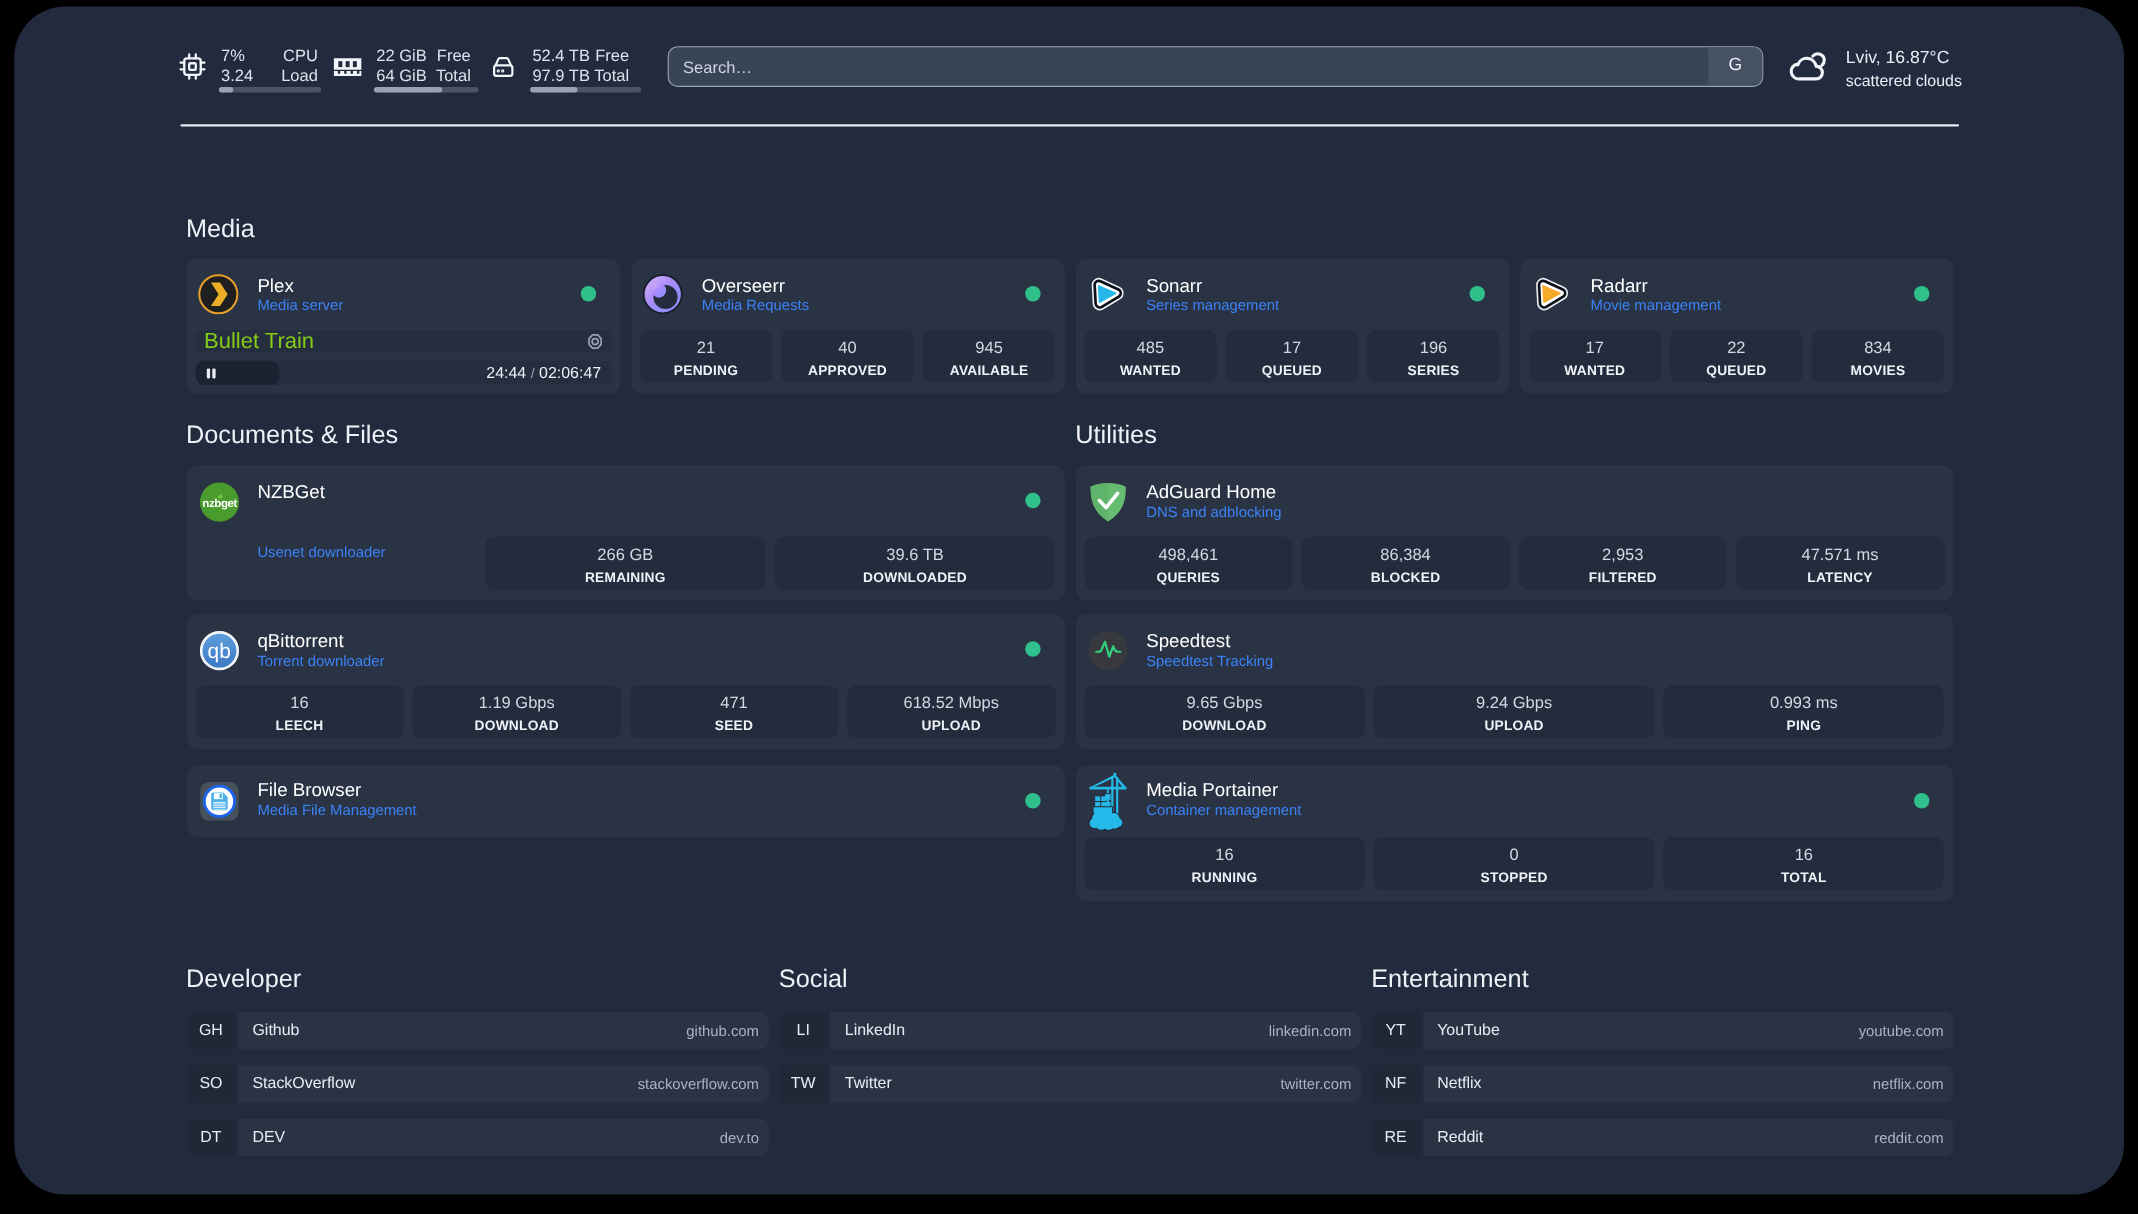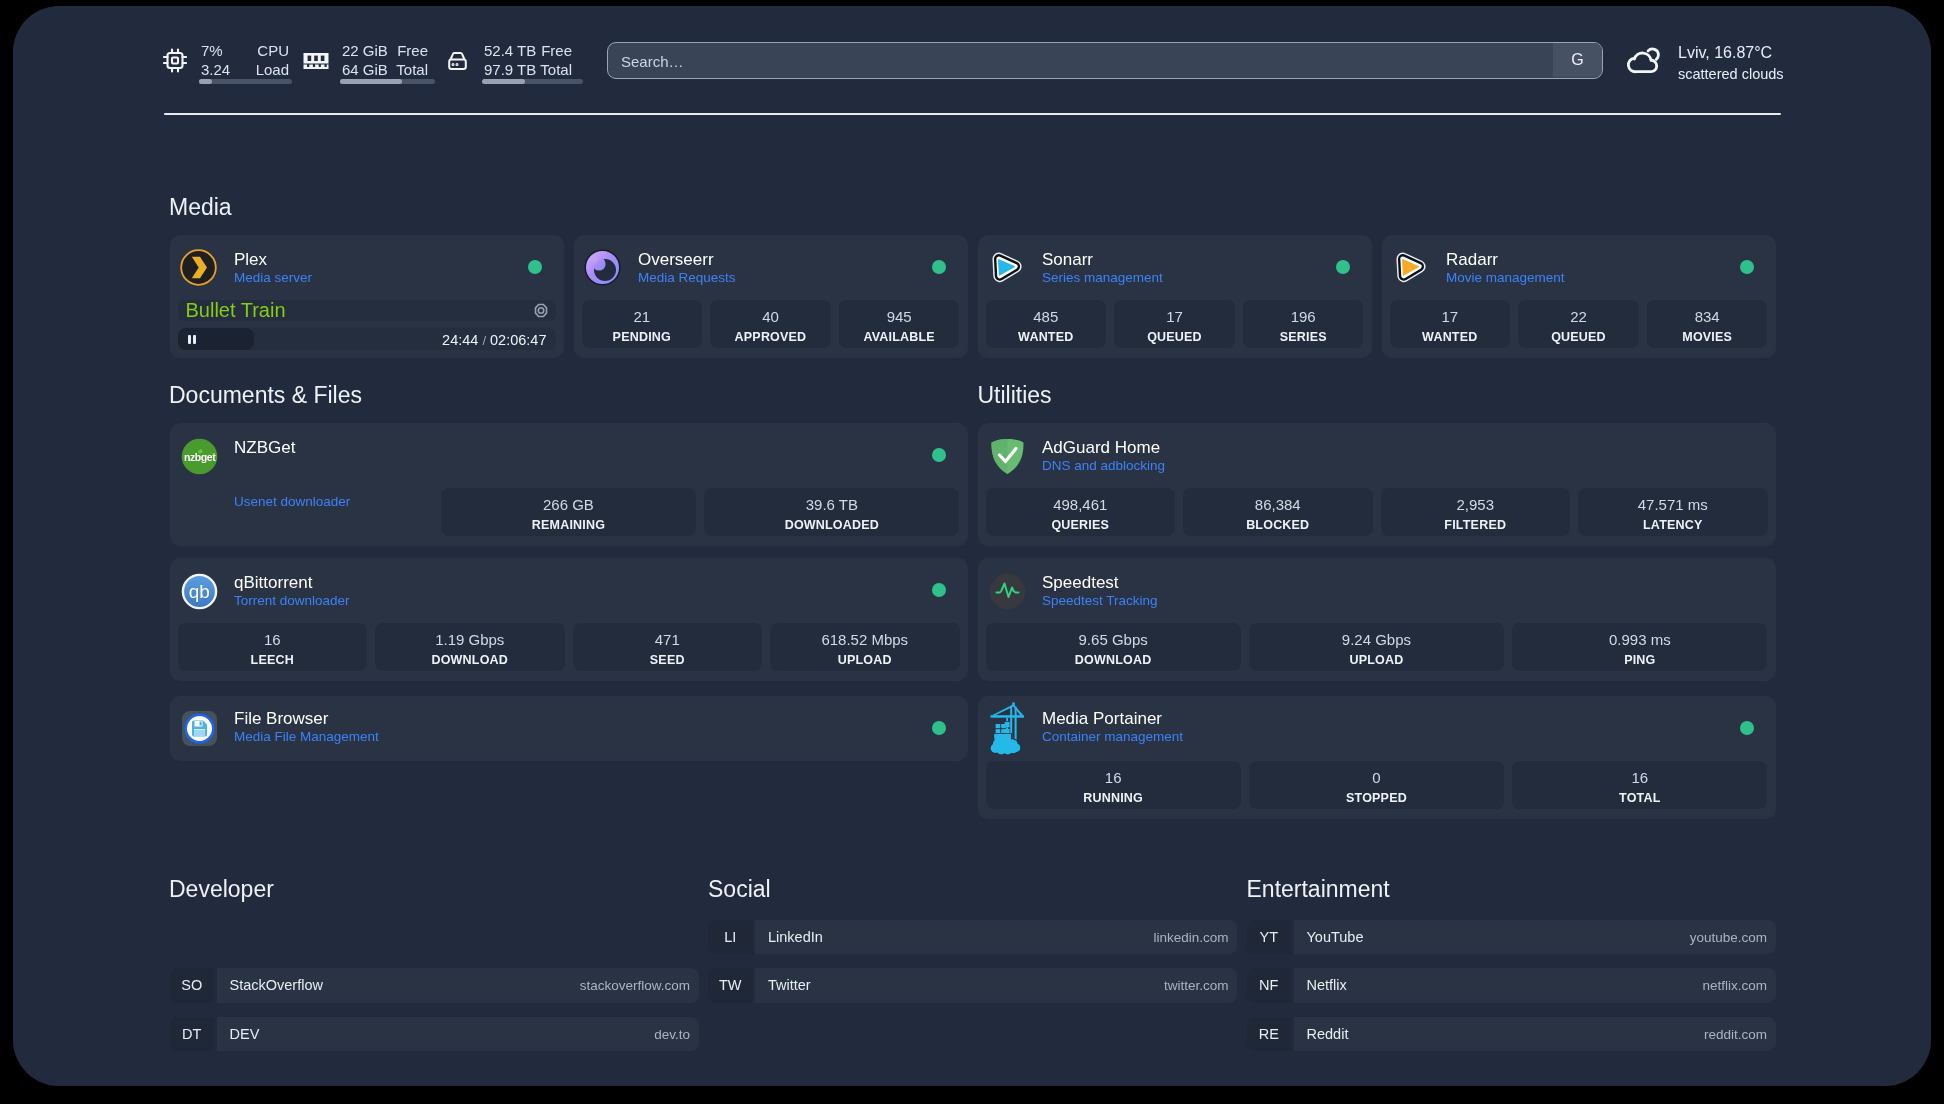--- a/index.html
+++ b/index.html
@@ -374,20 +374,27 @@
     </div>
   <div class="statbox" style="left:1512.2px;top:761px;width:255.3px;height:48px;">
       <div class="statnum">16</div>
       <div class="statlab">TOTAL</div>
     </div>
 
   <div class="h2" style="left:169px;top:876px;">Developer</div>
   <div class="h2" style="left:708px;top:876px;">Social</div>
   <div class="h2" style="left:1246.5px;top:876px;">Entertainment</div>
 
+  <div class="bmrow" style="left:169.5px;top:919.5px;width:529px;">
+    <div class="bmabbr">GH</div>
+      <div class="bmmain">
+        <div class="bmname">Github</div>
+        <div class="bmurl">github.com</div>
+      </div>
+  </div>
   <div class="bmrow" style="left:169.5px;top:968px;width:529px;">
     <div class="bmabbr">SO</div>
       <div class="bmmain">
         <div class="bmname">StackOverflow</div>
         <div class="bmurl">stackoverflow.com</div>
       </div>
   </div>
   <div class="bmrow" style="left:169.5px;top:1016.5px;width:529px;">
     <div class="bmabbr">DT</div>
       <div class="bmmain">

